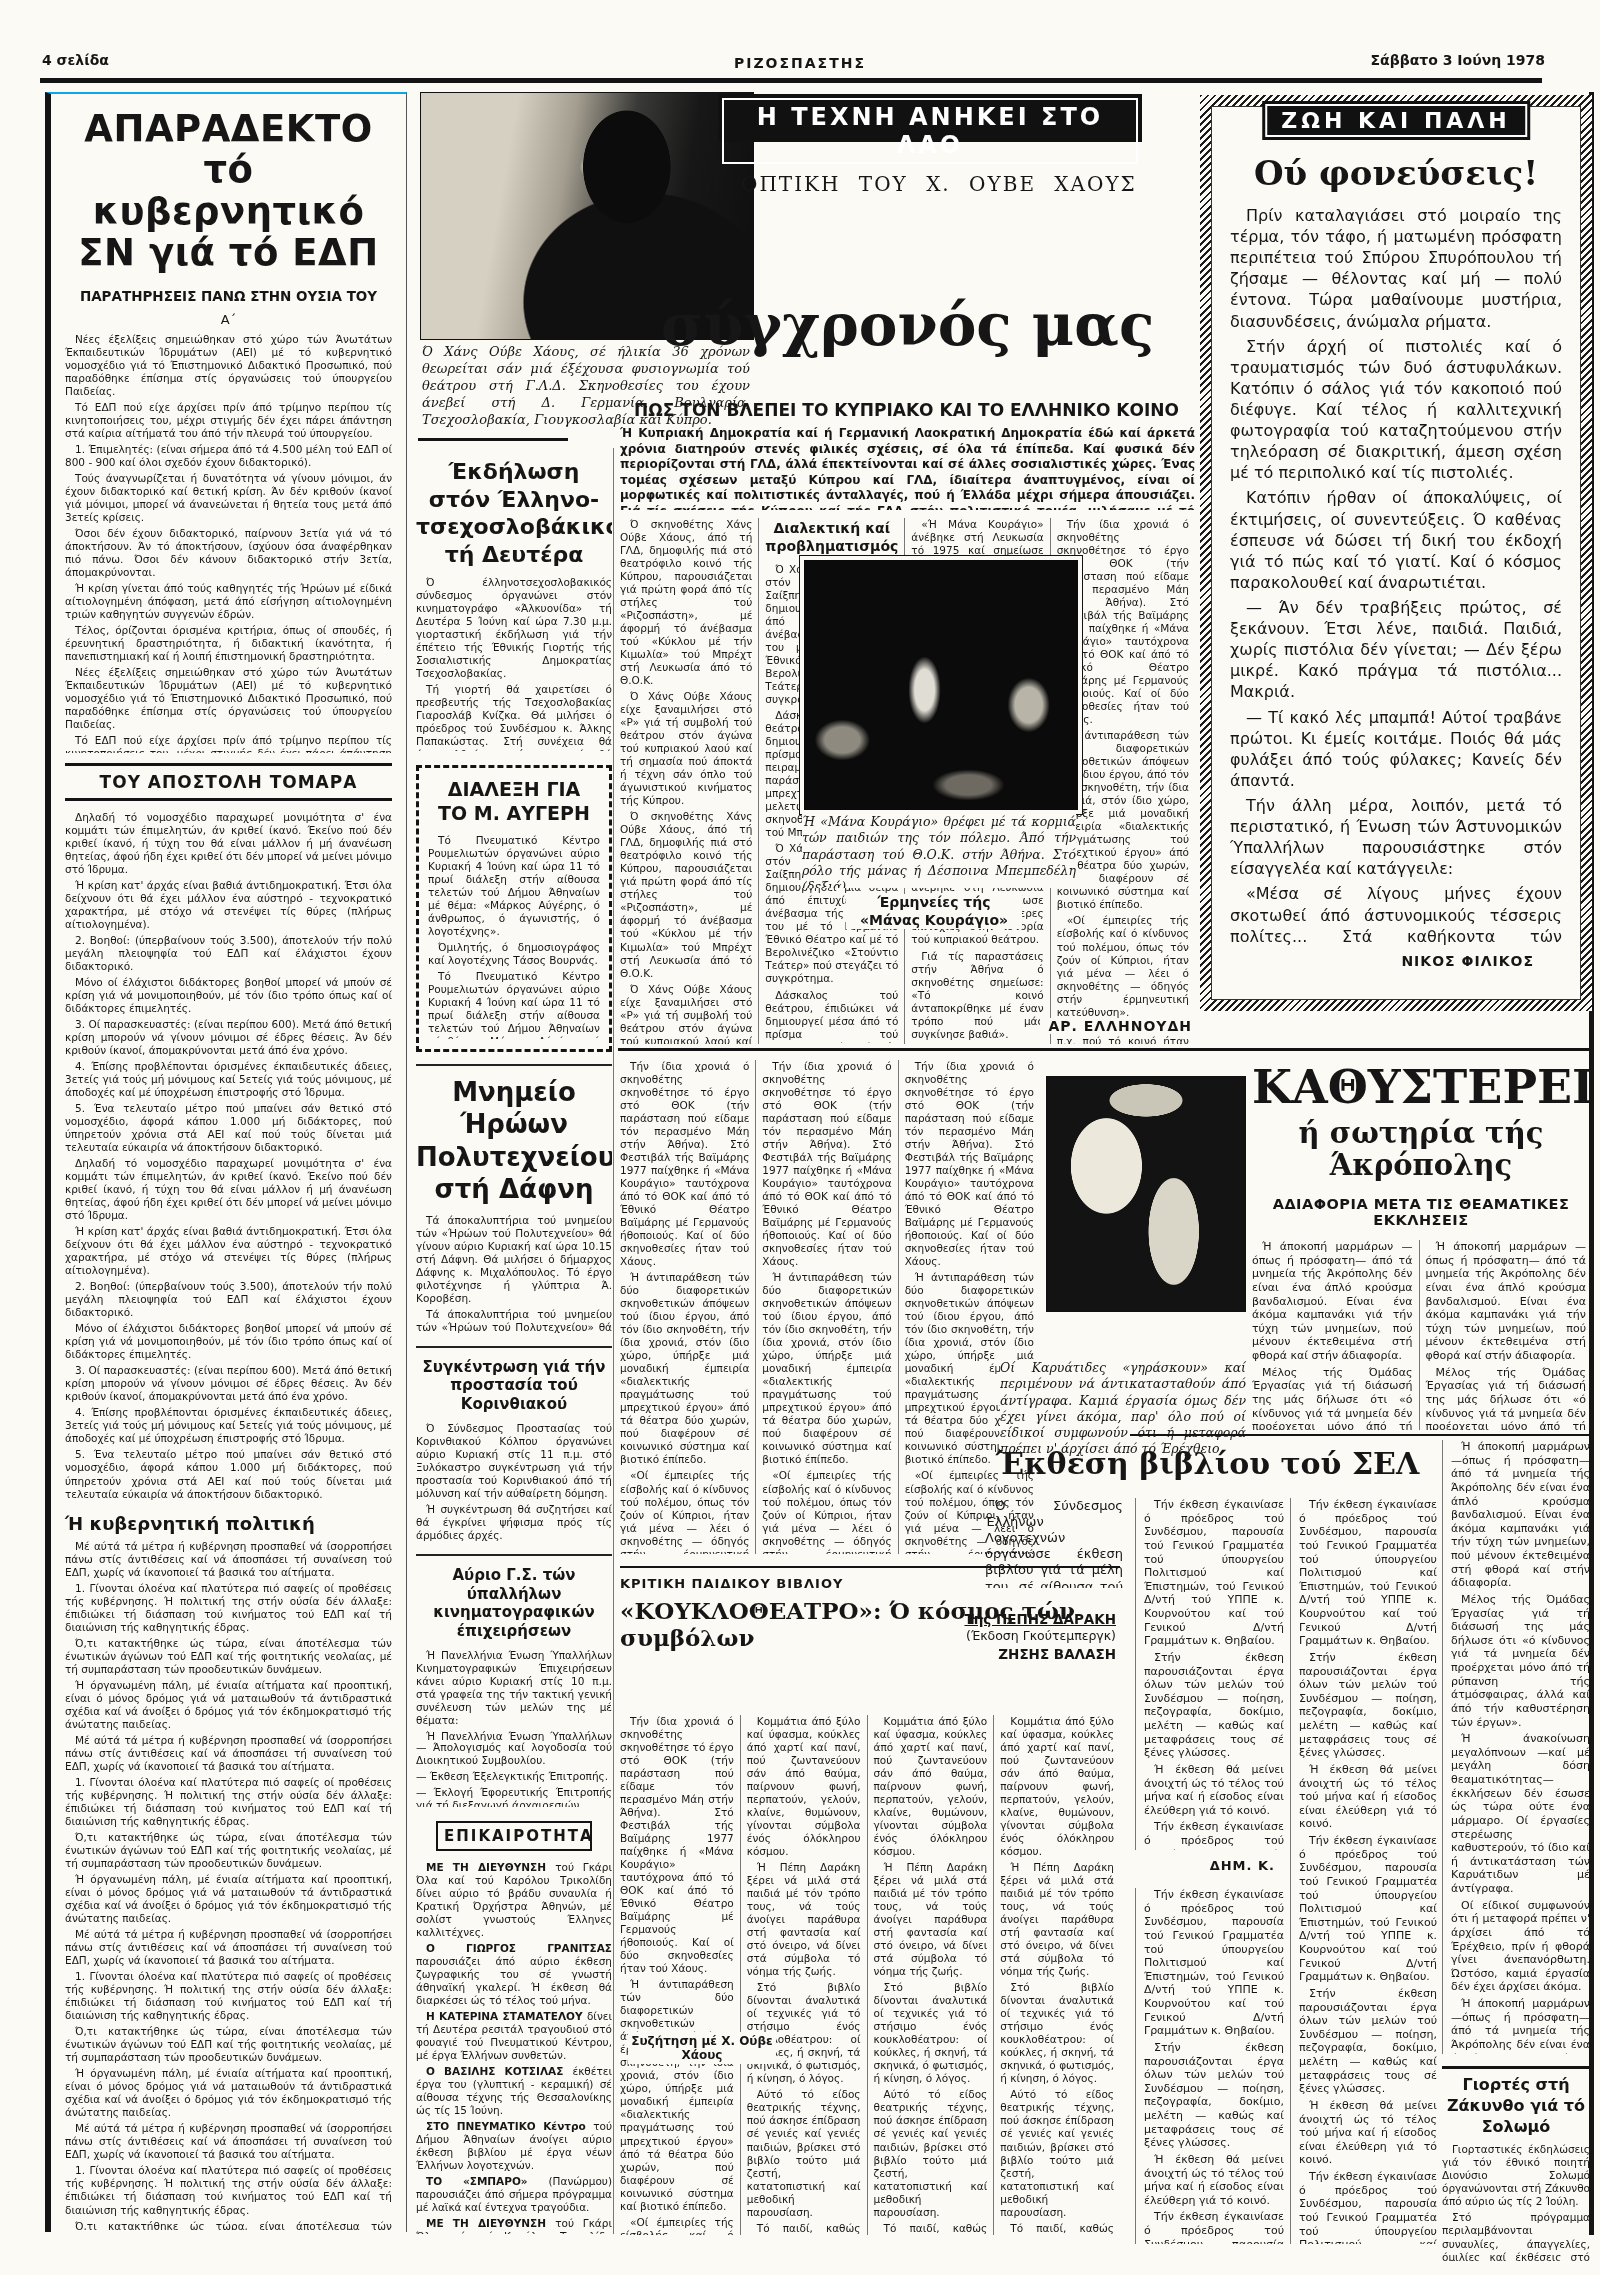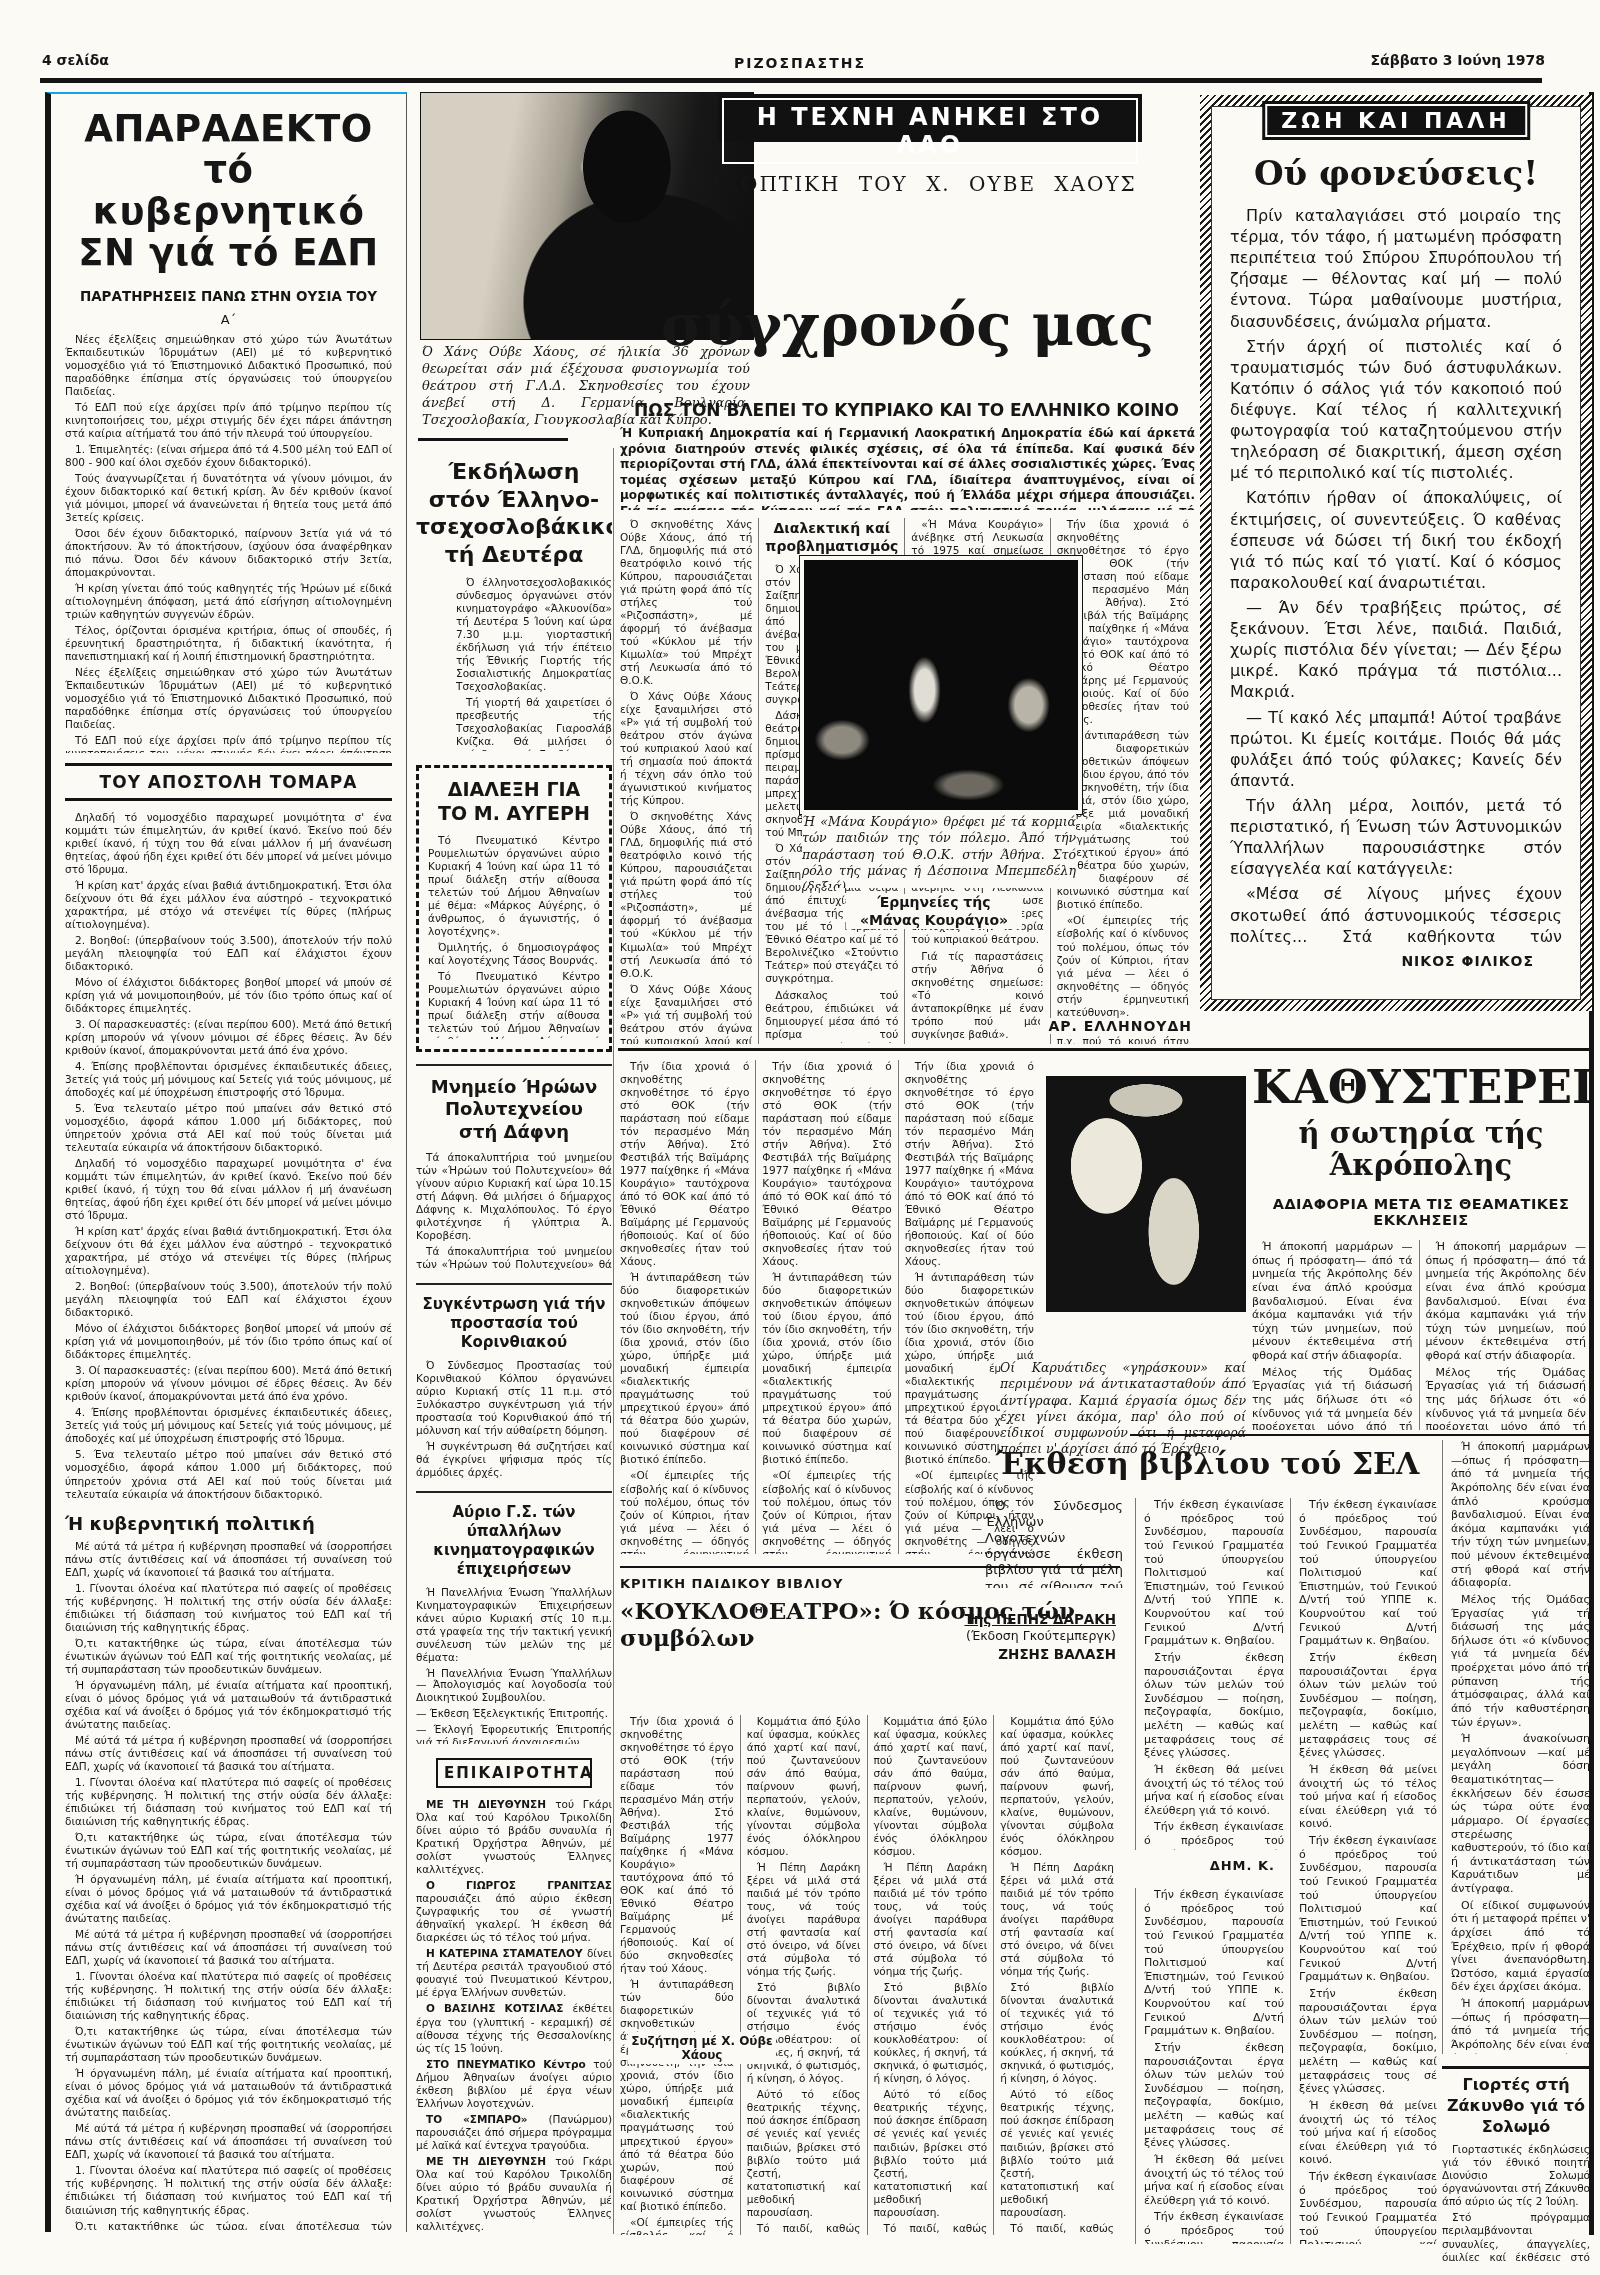--- a/index.html
+++ b/index.html
@@ -22,21 +22,21 @@
   #left-kicker{font-weight:bold;font-size:13.5px;text-align:center;margin-top:14px;}
   #left-part{font-size:13px;text-align:center;margin:8px 0 6px;}
   .byline-box{border-top:3px solid #141414;border-bottom:3px solid #141414;text-align:center;
               font-weight:bold;font-size:17px;padding:6px 0;margin:10px 0;letter-spacing:1px;}
   .sec-head{font-weight:bold;font-size:18px;margin:12px 0 6px;}
   
   #events{box-sizing:border-box;}
   .evt{border-top:2px solid #232323;margin-top:12px;padding-top:10px;}
   .evt:first-child{border-top:none;margin-top:0;}
   .evt-title{font-weight:bold;text-align:center;line-height:1.25;margin-bottom:8px;}
-  .t22{font-size:22px;} .t20{font-size:18px;} .t15{font-size:15px;}
+  .t22{font-size:22px;} .t20{font-size:26px;} .t15{font-size:15px;}
   #lecture{border:3px dashed #141414;padding:10px 9px;margin-top:14px;}
   #lecture .evt-title{font-size:19px;}
   #epi-label{display:block;width:140px;margin:14px auto 10px;border:2px solid #141414;text-align:center;
              font-weight:bold;font-size:15px;letter-spacing:2px;padding:4px 6px;}
   .epi .lead{font-weight:bold;}
   
   #banner-texni{background:#111;padding:4px;box-sizing:border-box;}
   #banner-texni .inner{border:2px solid #fff;color:#fff;text-align:center;font-weight:bold;
                        font-size:24px;letter-spacing:3px;padding:3px 4px;}
   #brecht-kicker{font-family:"DejaVu Serif","Liberation Serif",serif;font-size:20px;text-align:center;
@@ -177,21 +177,21 @@
   <div class="abs hline" style="left:418px;top:438px;width:150px;height:3px;"></div>
 
   <div id="events" class="abs" style="left:416px;top:448px;width:196px;height:1786px;overflow:hidden;">
     <div class="evt">
       <div class="evt-title t22">
           <div>Έκδήλωση</div>
           <div>στόν Έλληνο-</div>
           <div>τσεχοσλοβάκικο</div>
           <div>τή Δευτέρα</div>
         </div>
-      <div class="fill" style="height:175px;margin-left:40px;">
+      <div class="fill" style="height:175px;">
           <p>Ό έλληνοτσεχοσλοβακικός σύνδεσμος όργανώνει στόν κινηματογράφο «Άλκυονίδα» τή Δευτέρα 5 Ίούνη καί ώρα 7.30 μ.μ. γιορταστική έκδήλωση γιά τήν έπέτειο τής Έθνικής Γιορτής τής Σοσιαλιστικής Δημοκρατίας Τσεχοσλοβακίας.</p>
           <p>Τή γιορτή θά χαιρετίσει ό πρεσβευτής τής Τσεχοσλοβακίας Γιαροσλάβ Κνίζκα. Θά μιλήσει ό πρόεδρος τού Συνδέσμου κ. Άλκης Παπακώστας. Στή συνέχεια θά άπαγγελθούν ποιήματα καί θά προβληθούν ταινίες: «Ραντεβού στό Παλάτσι τής Πράγας» καί «Σπαρτακιάδα 1975».</p>
         </div>
     </div>
     <div id="lecture">
       <div class="evt-title">
           <div>ΔΙΑΛΕΞΗ ΓΙΑ</div>
           <div>ΤΟ Μ. ΑΥΓΕΡΗ</div>
         </div>
       <div class="fill" style="height:205px;">

